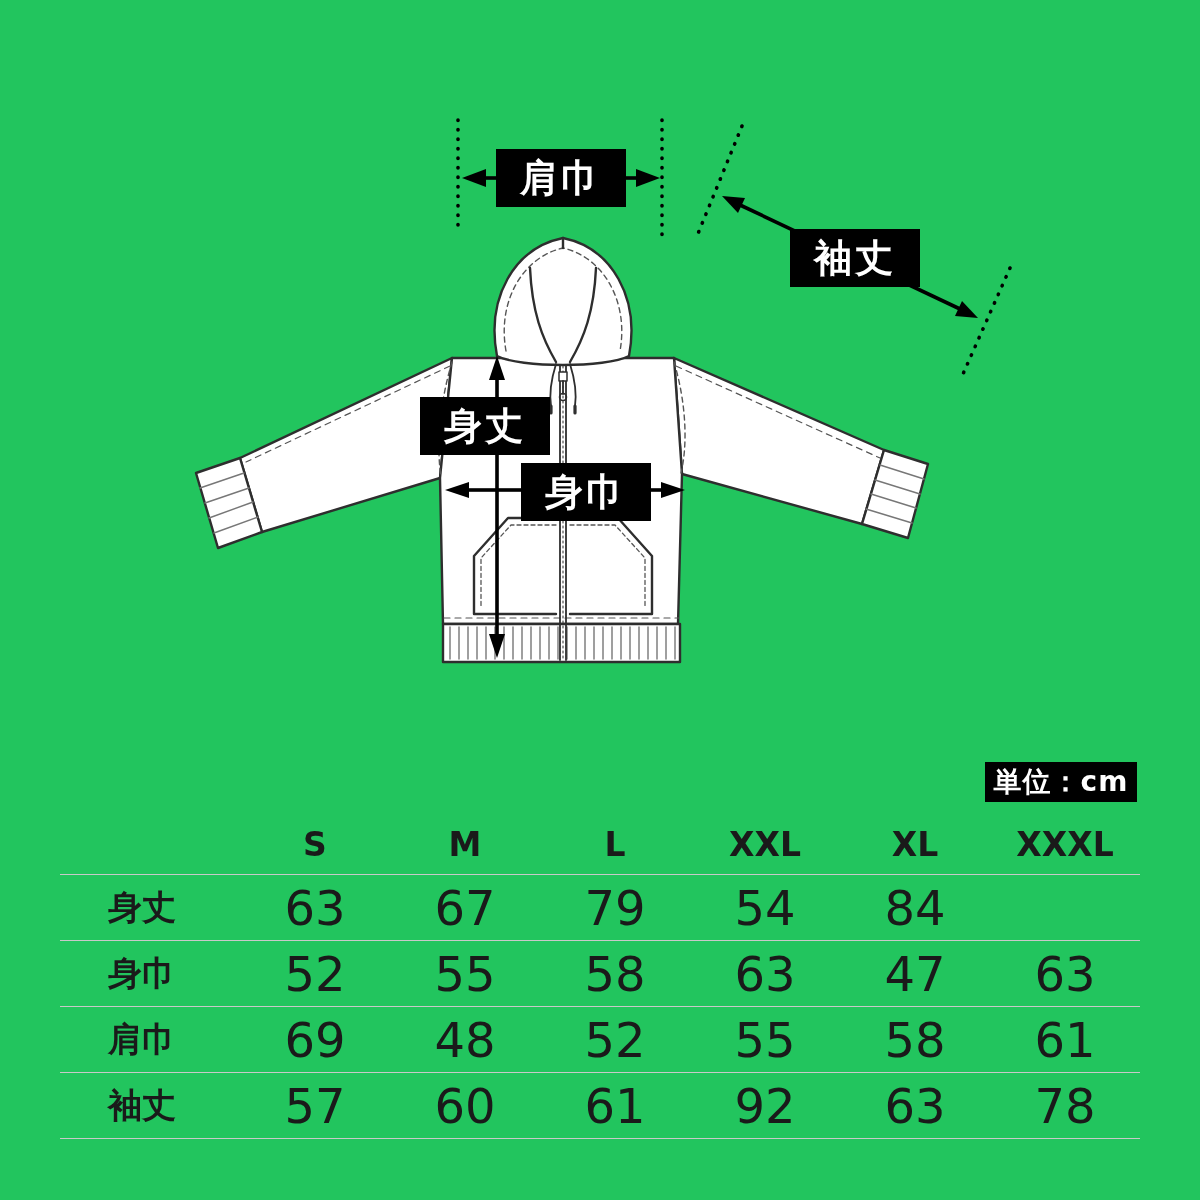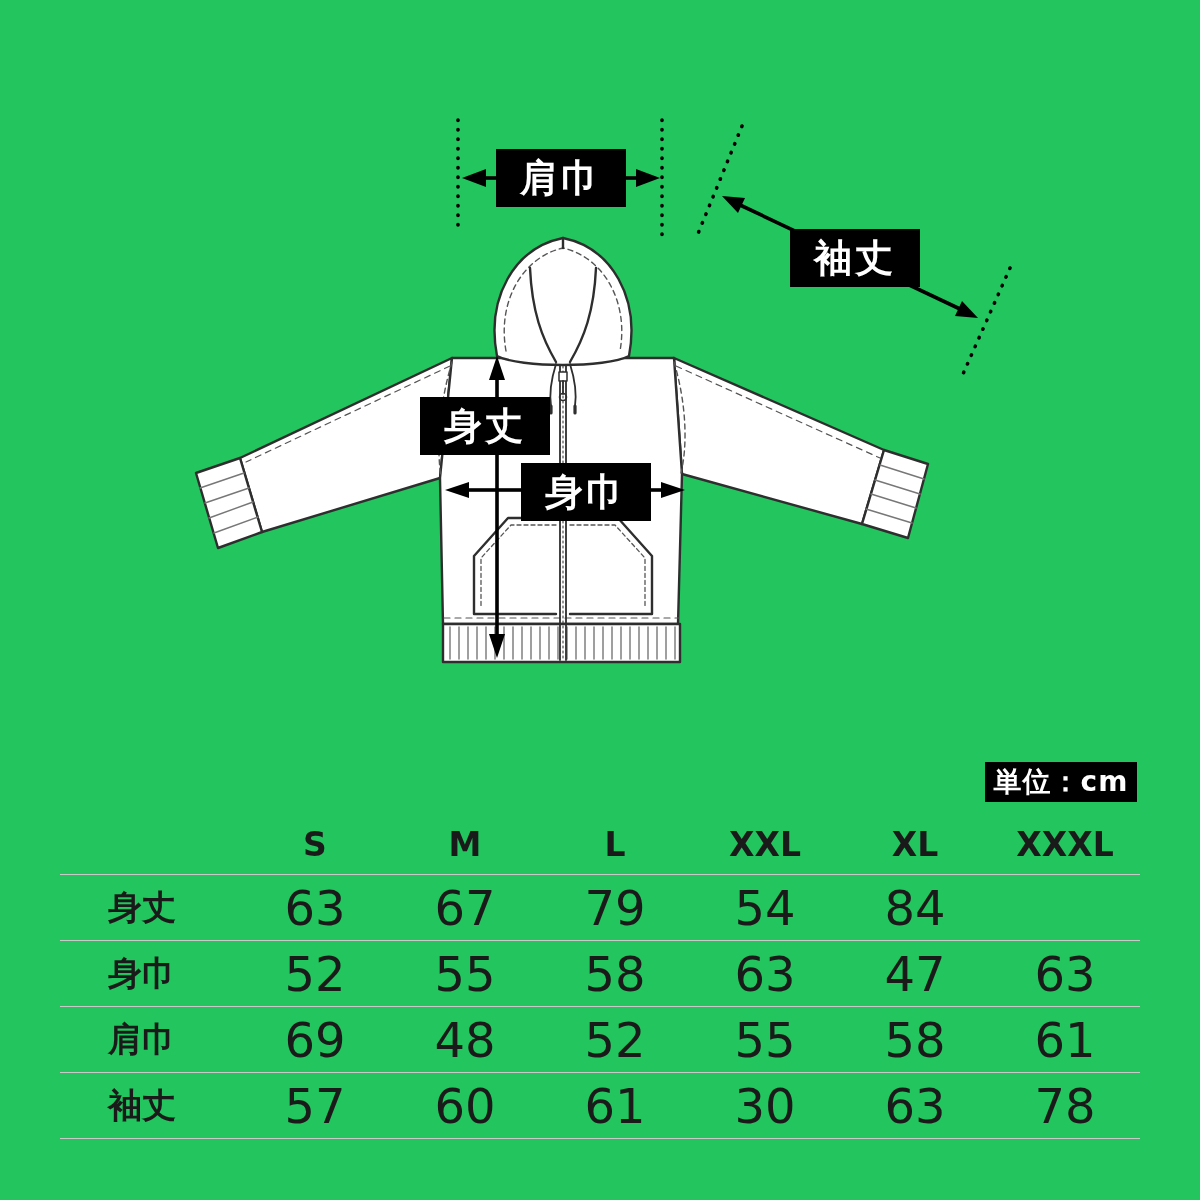--- a/index.html
+++ b/index.html
@@ -174,19 +174,19 @@
       <div class="t-cell">55</div>
       <div class="t-cell">58</div>
       <div class="t-cell">61</div>
     </div>
 
     <div class="t-row">
       <div class="t-cell label-cell">袖丈</div>
       <div class="t-cell">57</div>
       <div class="t-cell">60</div>
       <div class="t-cell">61</div>
-      <div class="t-cell">30</div>
+      <div class="t-cell">92</div>
       <div class="t-cell">63</div>
       <div class="t-cell">78</div>
     </div>
 
   </div>
 </div>
 
 </body></html>

